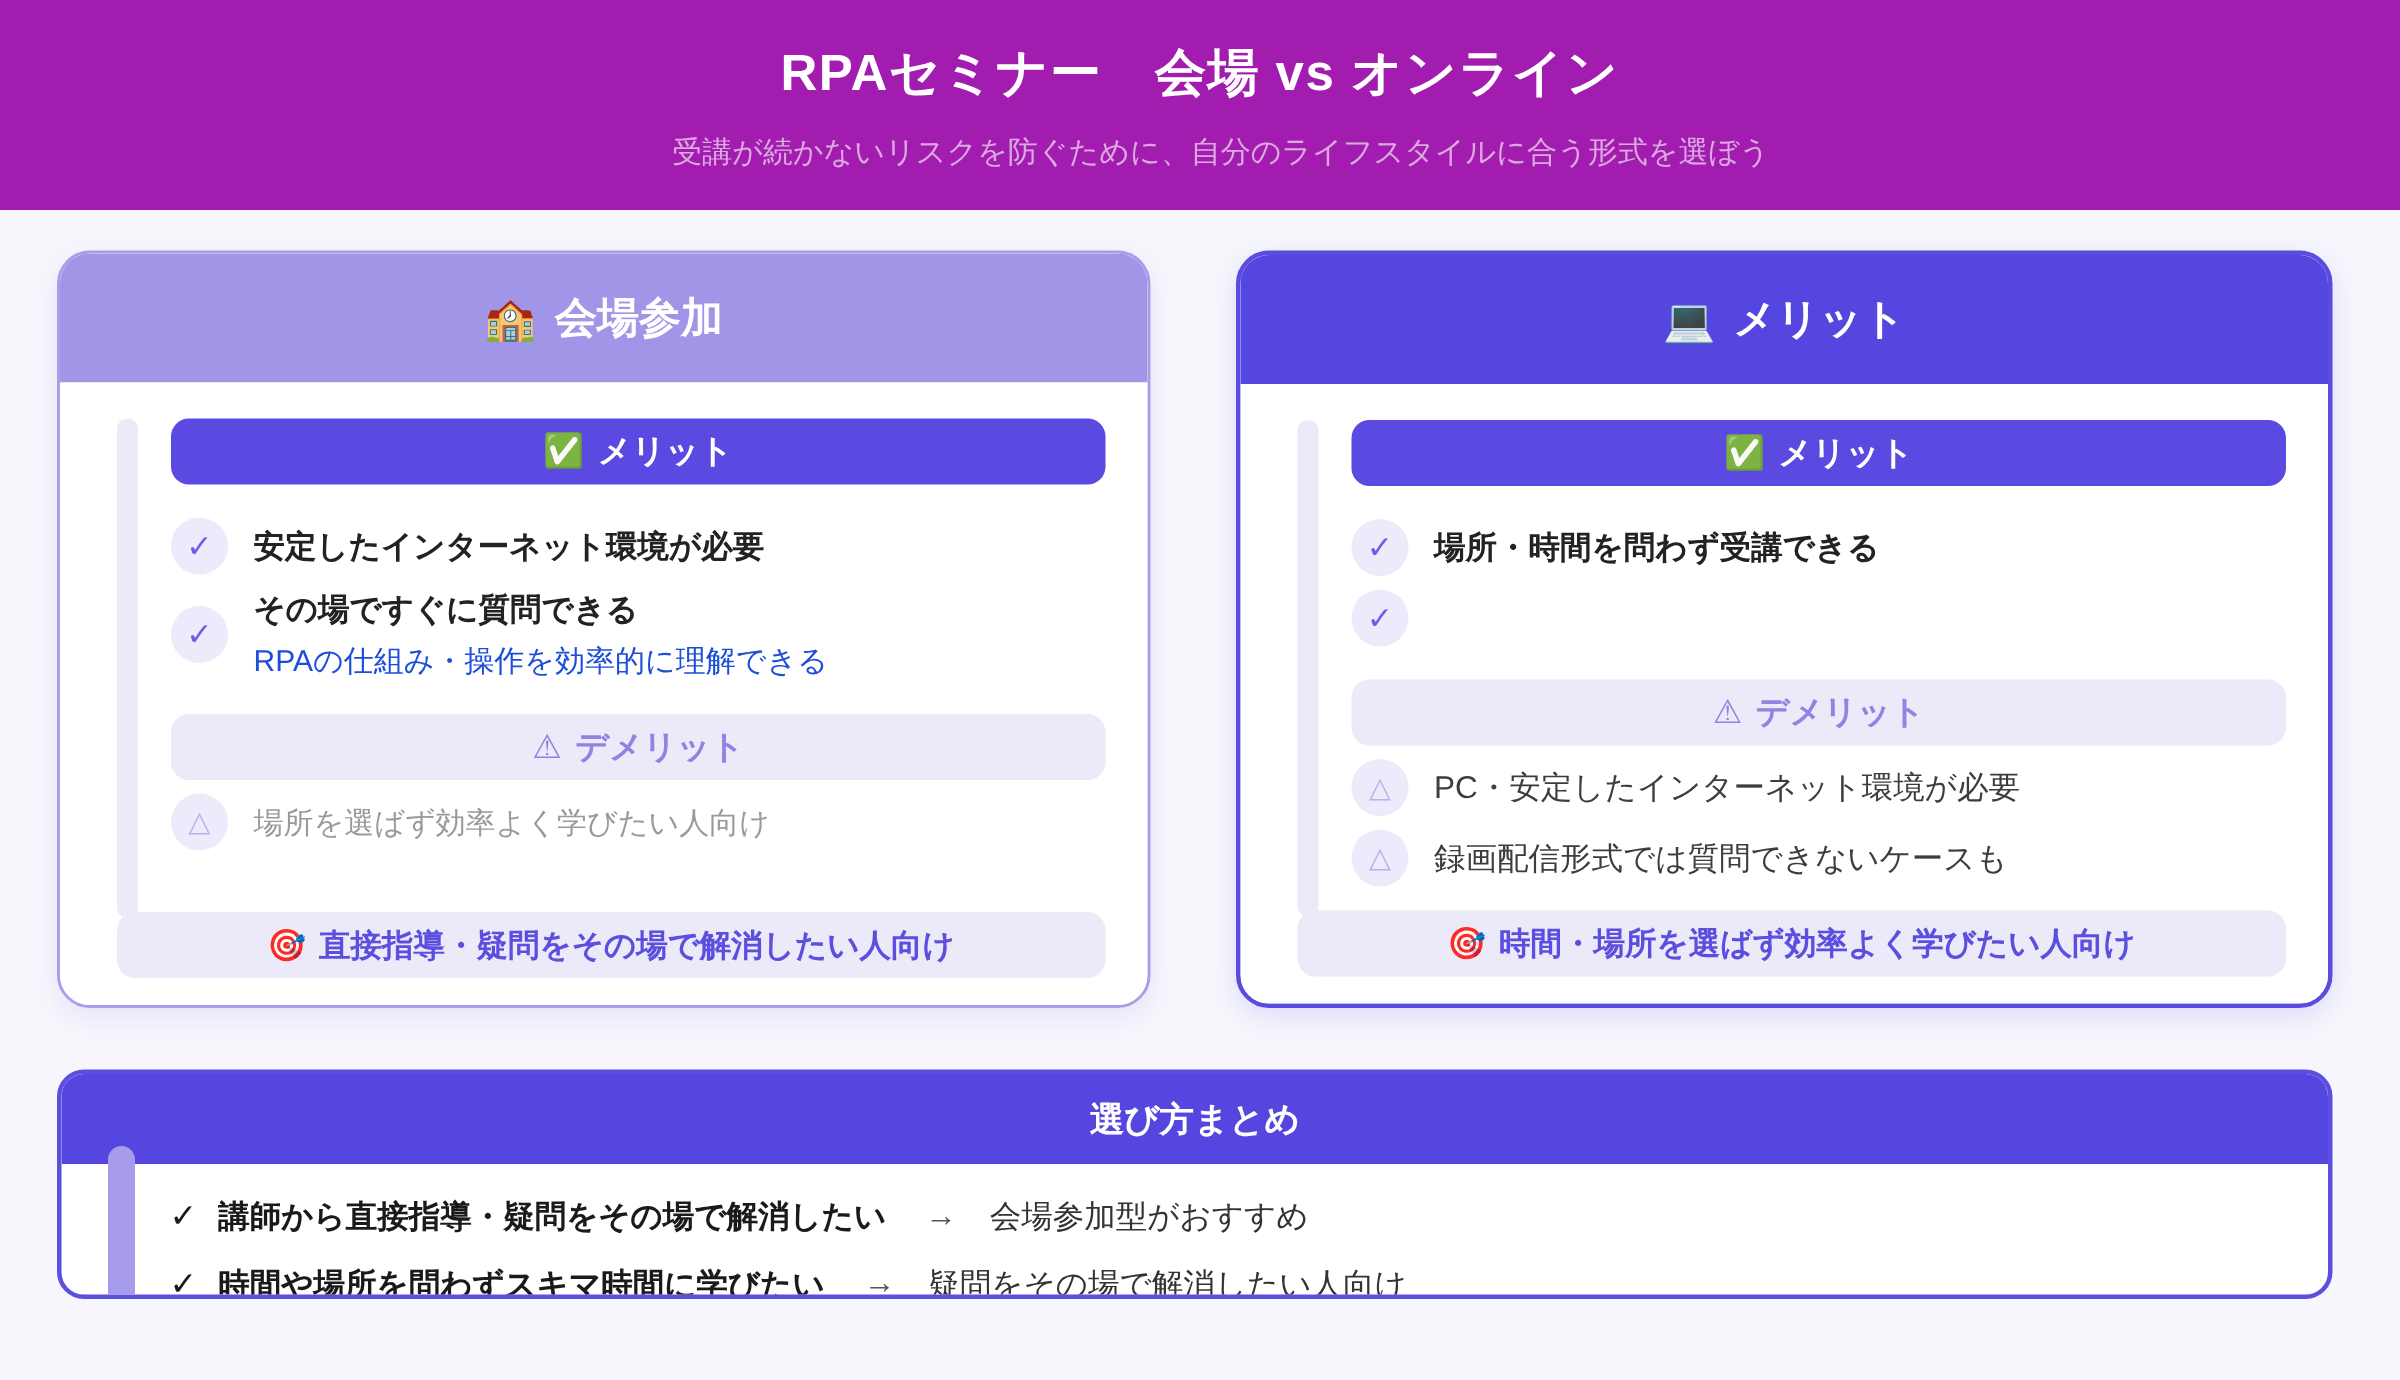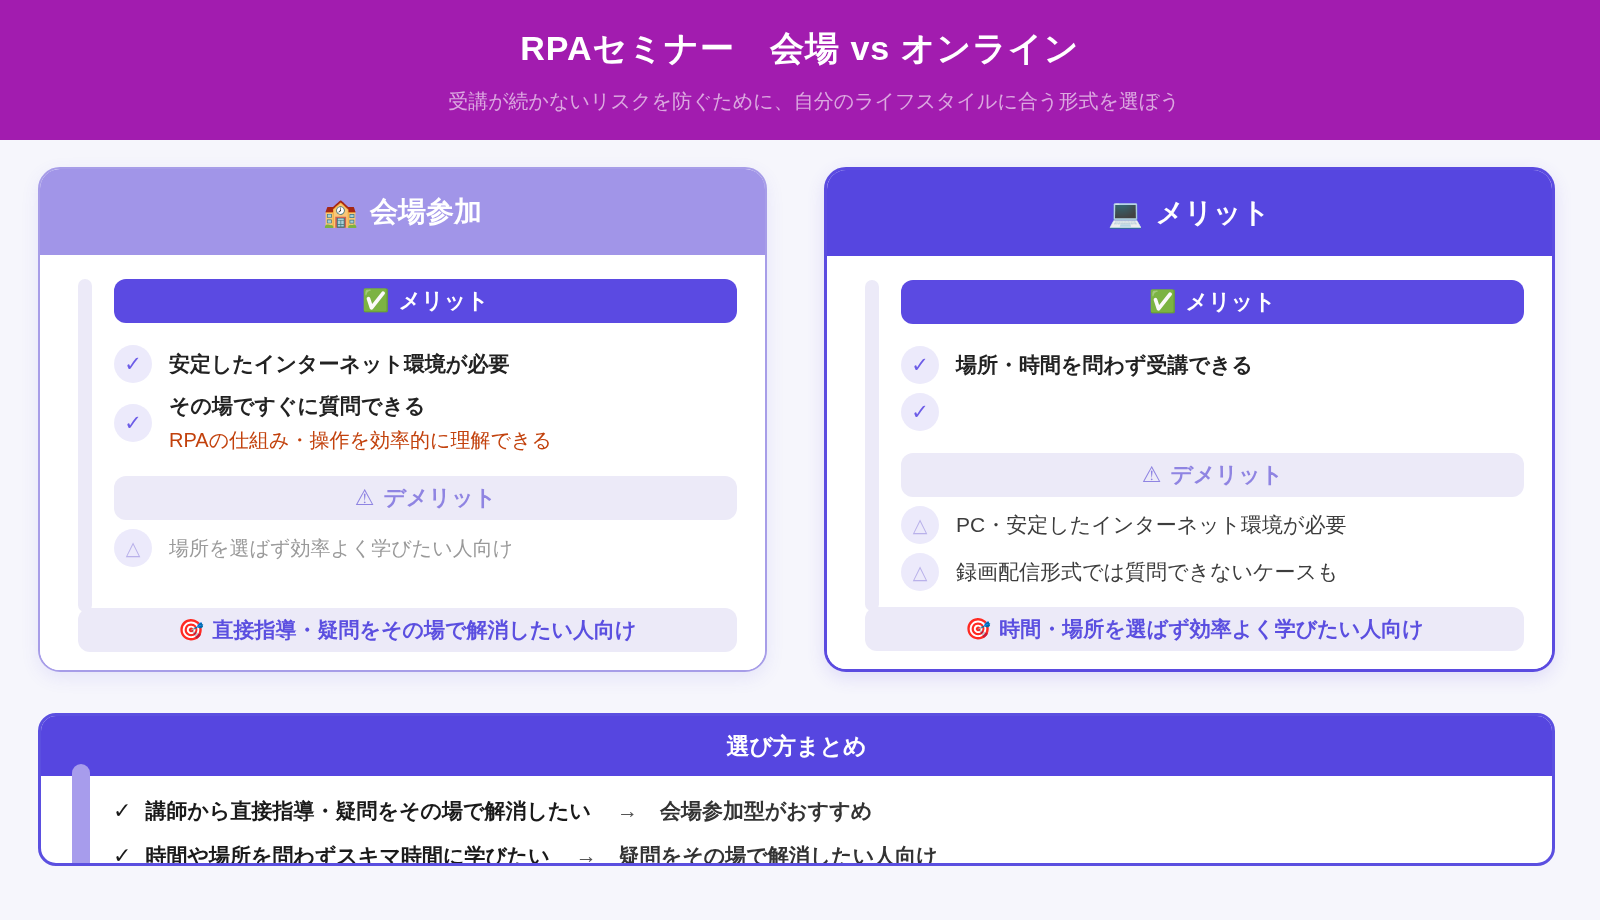--- a/index.html
+++ b/index.html
@@ -54,21 +54,21 @@
   }
   .item-row { display:flex; align-items:center; gap:17px; margin-top:9px; }
   .bullet {
     width:38px; height:38px; flex:0 0 38px; border-radius:50%;
     background:#ECEAFB; display:flex; align-items:center; justify-content:center;
   }
   .bullet.check    { color:#6C5CE7; font-size:21px; }
   .bullet.triangle { color:#B9B1EA; font-size:19px; }
   .item-text-col { display:flex; flex-direction:column; gap:7px; }
   .item-title { font-size:21px; font-weight:700; color:#222; }
-  .item-sub   { font-size:20px; font-weight:400; color:#c2410c; }
+  .item-sub   { font-size:20px; font-weight:400; color:#1d4ed8; }
   .dem-line   { font-size:21px; font-weight:400; color:#3d3d3d; }
   .dem-sub    { font-size:20px; font-weight:400; color:#9a9a9a; }
   .target-strip {
     margin:14px 0 0 -36px; margin-top:auto; height:44px; flex:0 0 44px;
     background:#ECEAF8; border-radius:12px;
     display:flex; align-items:center; justify-content:center; gap:8px;
     font-size:21px; font-weight:800; color:#5B4FE0;
   }
 
   
@@ -84,21 +84,21 @@
   }
   .summary-body { position:relative; flex:1; padding:12px 0 0 72px; }
   .summary-pill {
     position:absolute; left:31px; top:-12px; width:18px; height:114px;
     background:#A79CEC; border-radius:10px;
   }
   .summary-row { display:flex; align-items:center; height:45px; font-size:21px; }
   .sum-check { font-weight:800; color:#1a1a1a; font-size:22px; margin-right:14px; }
   .sum-cond  { font-weight:700; color:#1a1a1a; }
   .sum-arrow { color:#555; margin:0 22px 0 26px; font-size:21px; }
-  .sum-rec   { font-weight:700; color:#333; }
+  .sum-rec   { font-weight:400; color:#333; }
 </style>
 </head>
 <body>
 
 <header class="banner">
   <div class="banner-title">RPAセミナー　会場 vs オンライン</div>
   <div class="banner-subtitle">受講が続かないリスクを防ぐために、自分のライフスタイルに合う形式を選ぼう</div>
 </header>
 
 <main class="cards-row">

